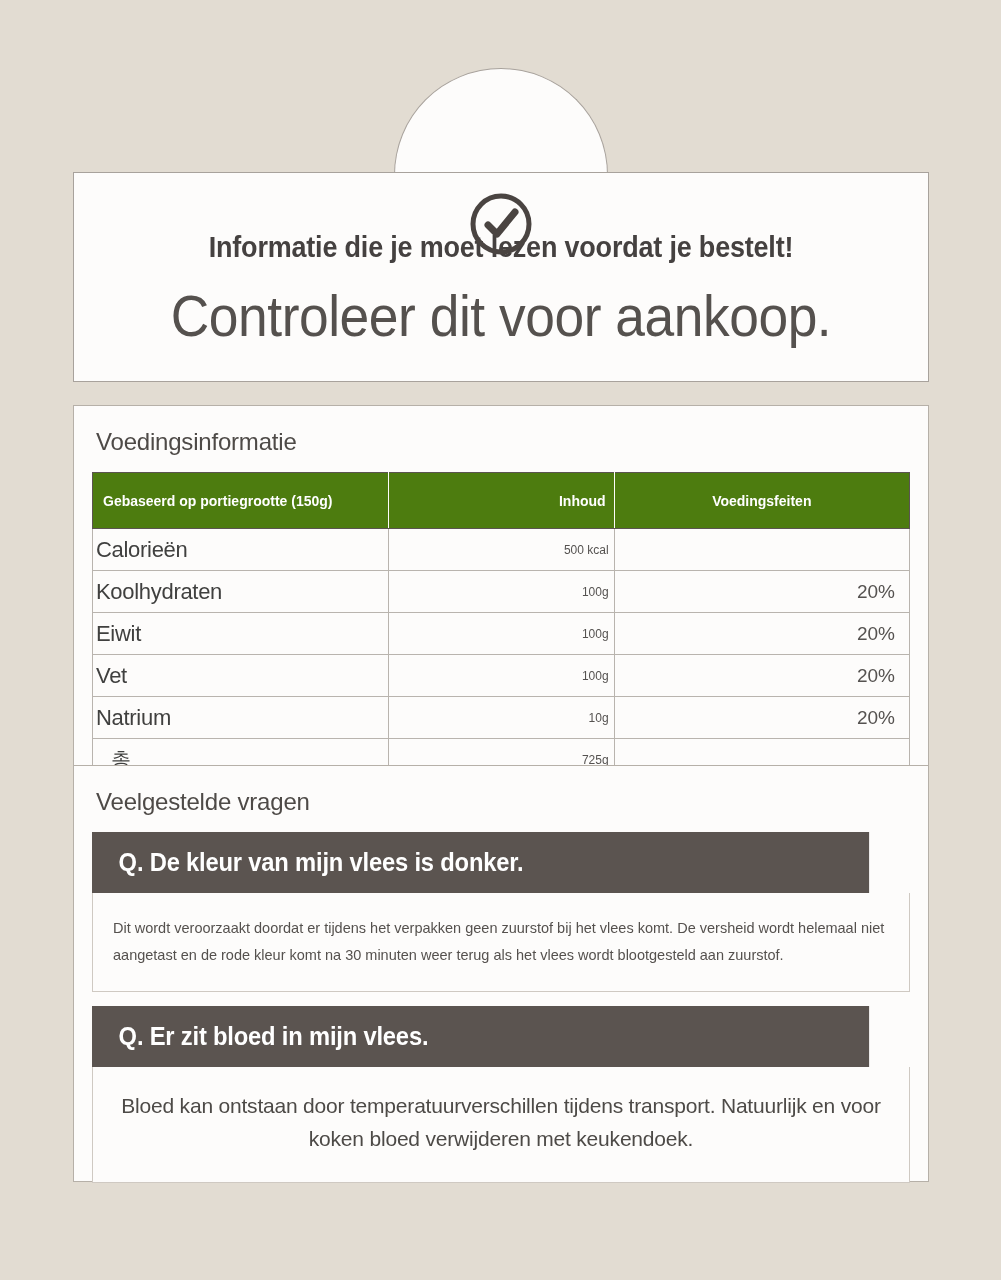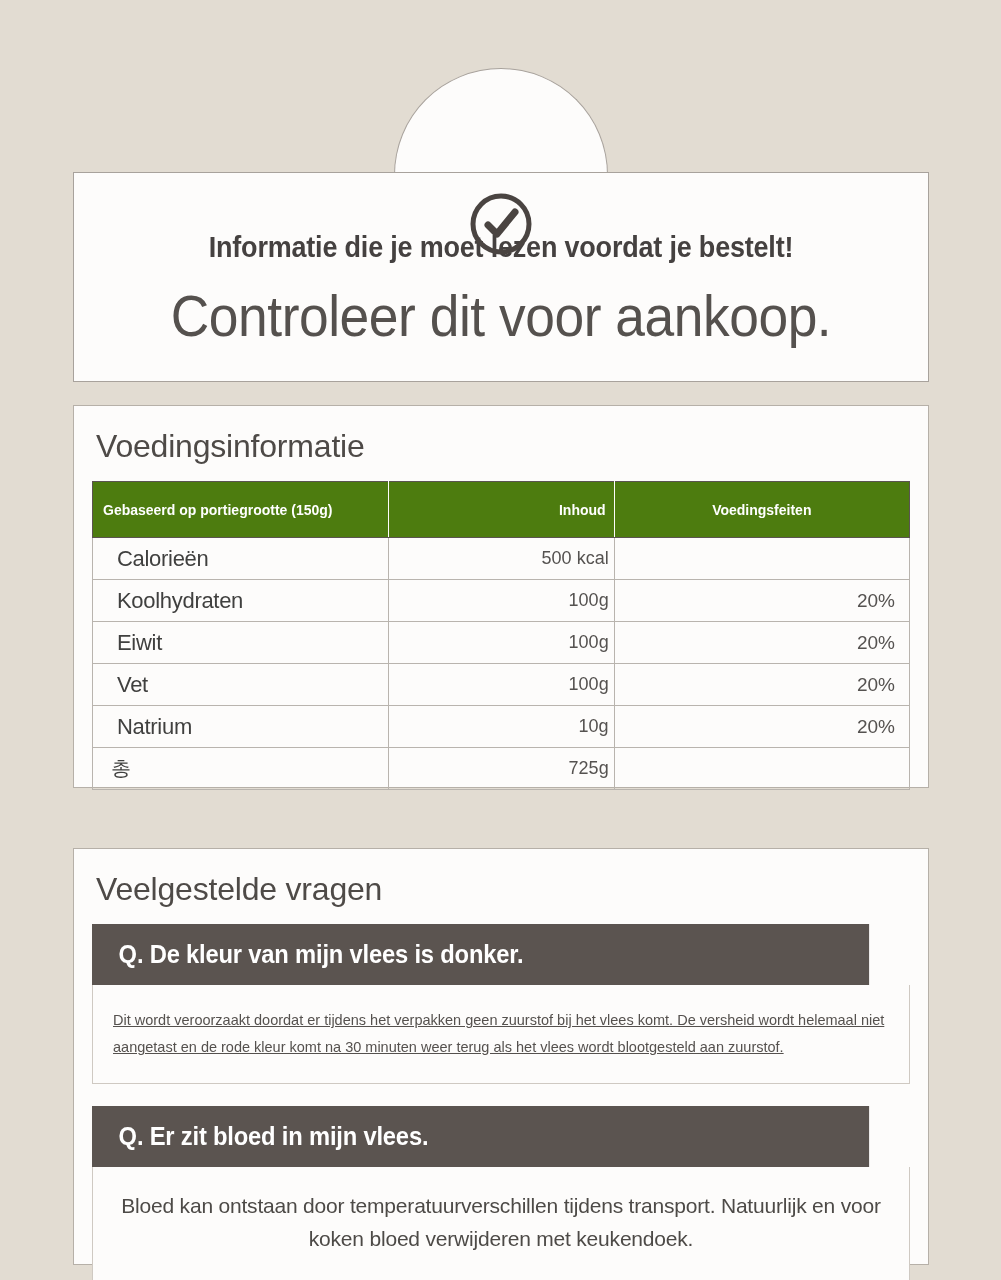--- a/index.html
+++ b/index.html
@@ -95,21 +95,21 @@
   
   .card {
     position: absolute;
     left: 73px;
     width: 856px;
     background: #fdfcfb;
     border: 1px solid #b6b0a8;
   }
 
   .card-title {
-    font-size: 32px;
+    font-size: 24px;
     font-weight: 400;
     color: #4e4a47;
     padding: 22px 0 16px 22px;
     transform-origin: left center;
     letter-spacing: -0.2px;
   }
 
   
   .nutrition-card { top: 405px; height: 383px; }
 
@@ -146,48 +146,48 @@
     text-align: right;
     padding-right: 8px;
     border-right: 1px solid #fdfcfb;
   }
   .nutri-table thead th.col-facts {
     text-align: center;
   }
 
   .nutri-table tbody td.cell-label {
     text-align: left;
-    padding-left: 24px;
+    padding-left: 3px;
     font-size: 22px;
     color: #40403f;
     letter-spacing: -0.3px;
   }
   .nutri-table tbody td.cell-amount {
     text-align: right;
     padding-right: 5px;
-    font-size: 18px;
+    font-size: 12px;
     color: #555250;
   }
   .nutri-table tbody td.cell-facts {
     text-align: right;
     padding-right: 14px;
     font-size: 19px;
     color: #555250;
   }
   .nutri-table tbody tr.total-row td.cell-label {
     font-size: 20px;
     padding-left: 18px;
   }
 
   
-  .faq-card { top: 848px; height: 417px; }
+  .faq-card { top: 765px; height: 417px; }
 
   .faq-list { padding: 0 18px 20px 18px; }
 
-  .faq-item { margin-bottom: 10px; }
+  .faq-item { margin-bottom: 2px; }
 
   .faq-q {
     background: #5b5450;
     color: #ffffff;
     font-size: 25px;
     font-weight: bold;
     padding: 16px 0 16px 28px;
     transform: scaleX(0.95);
     transform-origin: left center;
     letter-spacing: -0.2px;
@@ -197,21 +197,20 @@
     background: #fdfcfb;
     border: 1px solid #cfc9c2;
     border-top: none;
   }
 
   .faq-a.small {
     padding: 22px 20px 22px 20px;
     font-size: 14.5px;
     line-height: 1.85;
     color: #55514e;
-    text-decoration: underline;
   }
 
   .faq-a.large {
     padding: 22px 22px 26px 22px;
     font-size: 21px;
     line-height: 1.6;
     color: #4d4a47;
     letter-spacing: -0.2px;
     text-align: center;
   }

